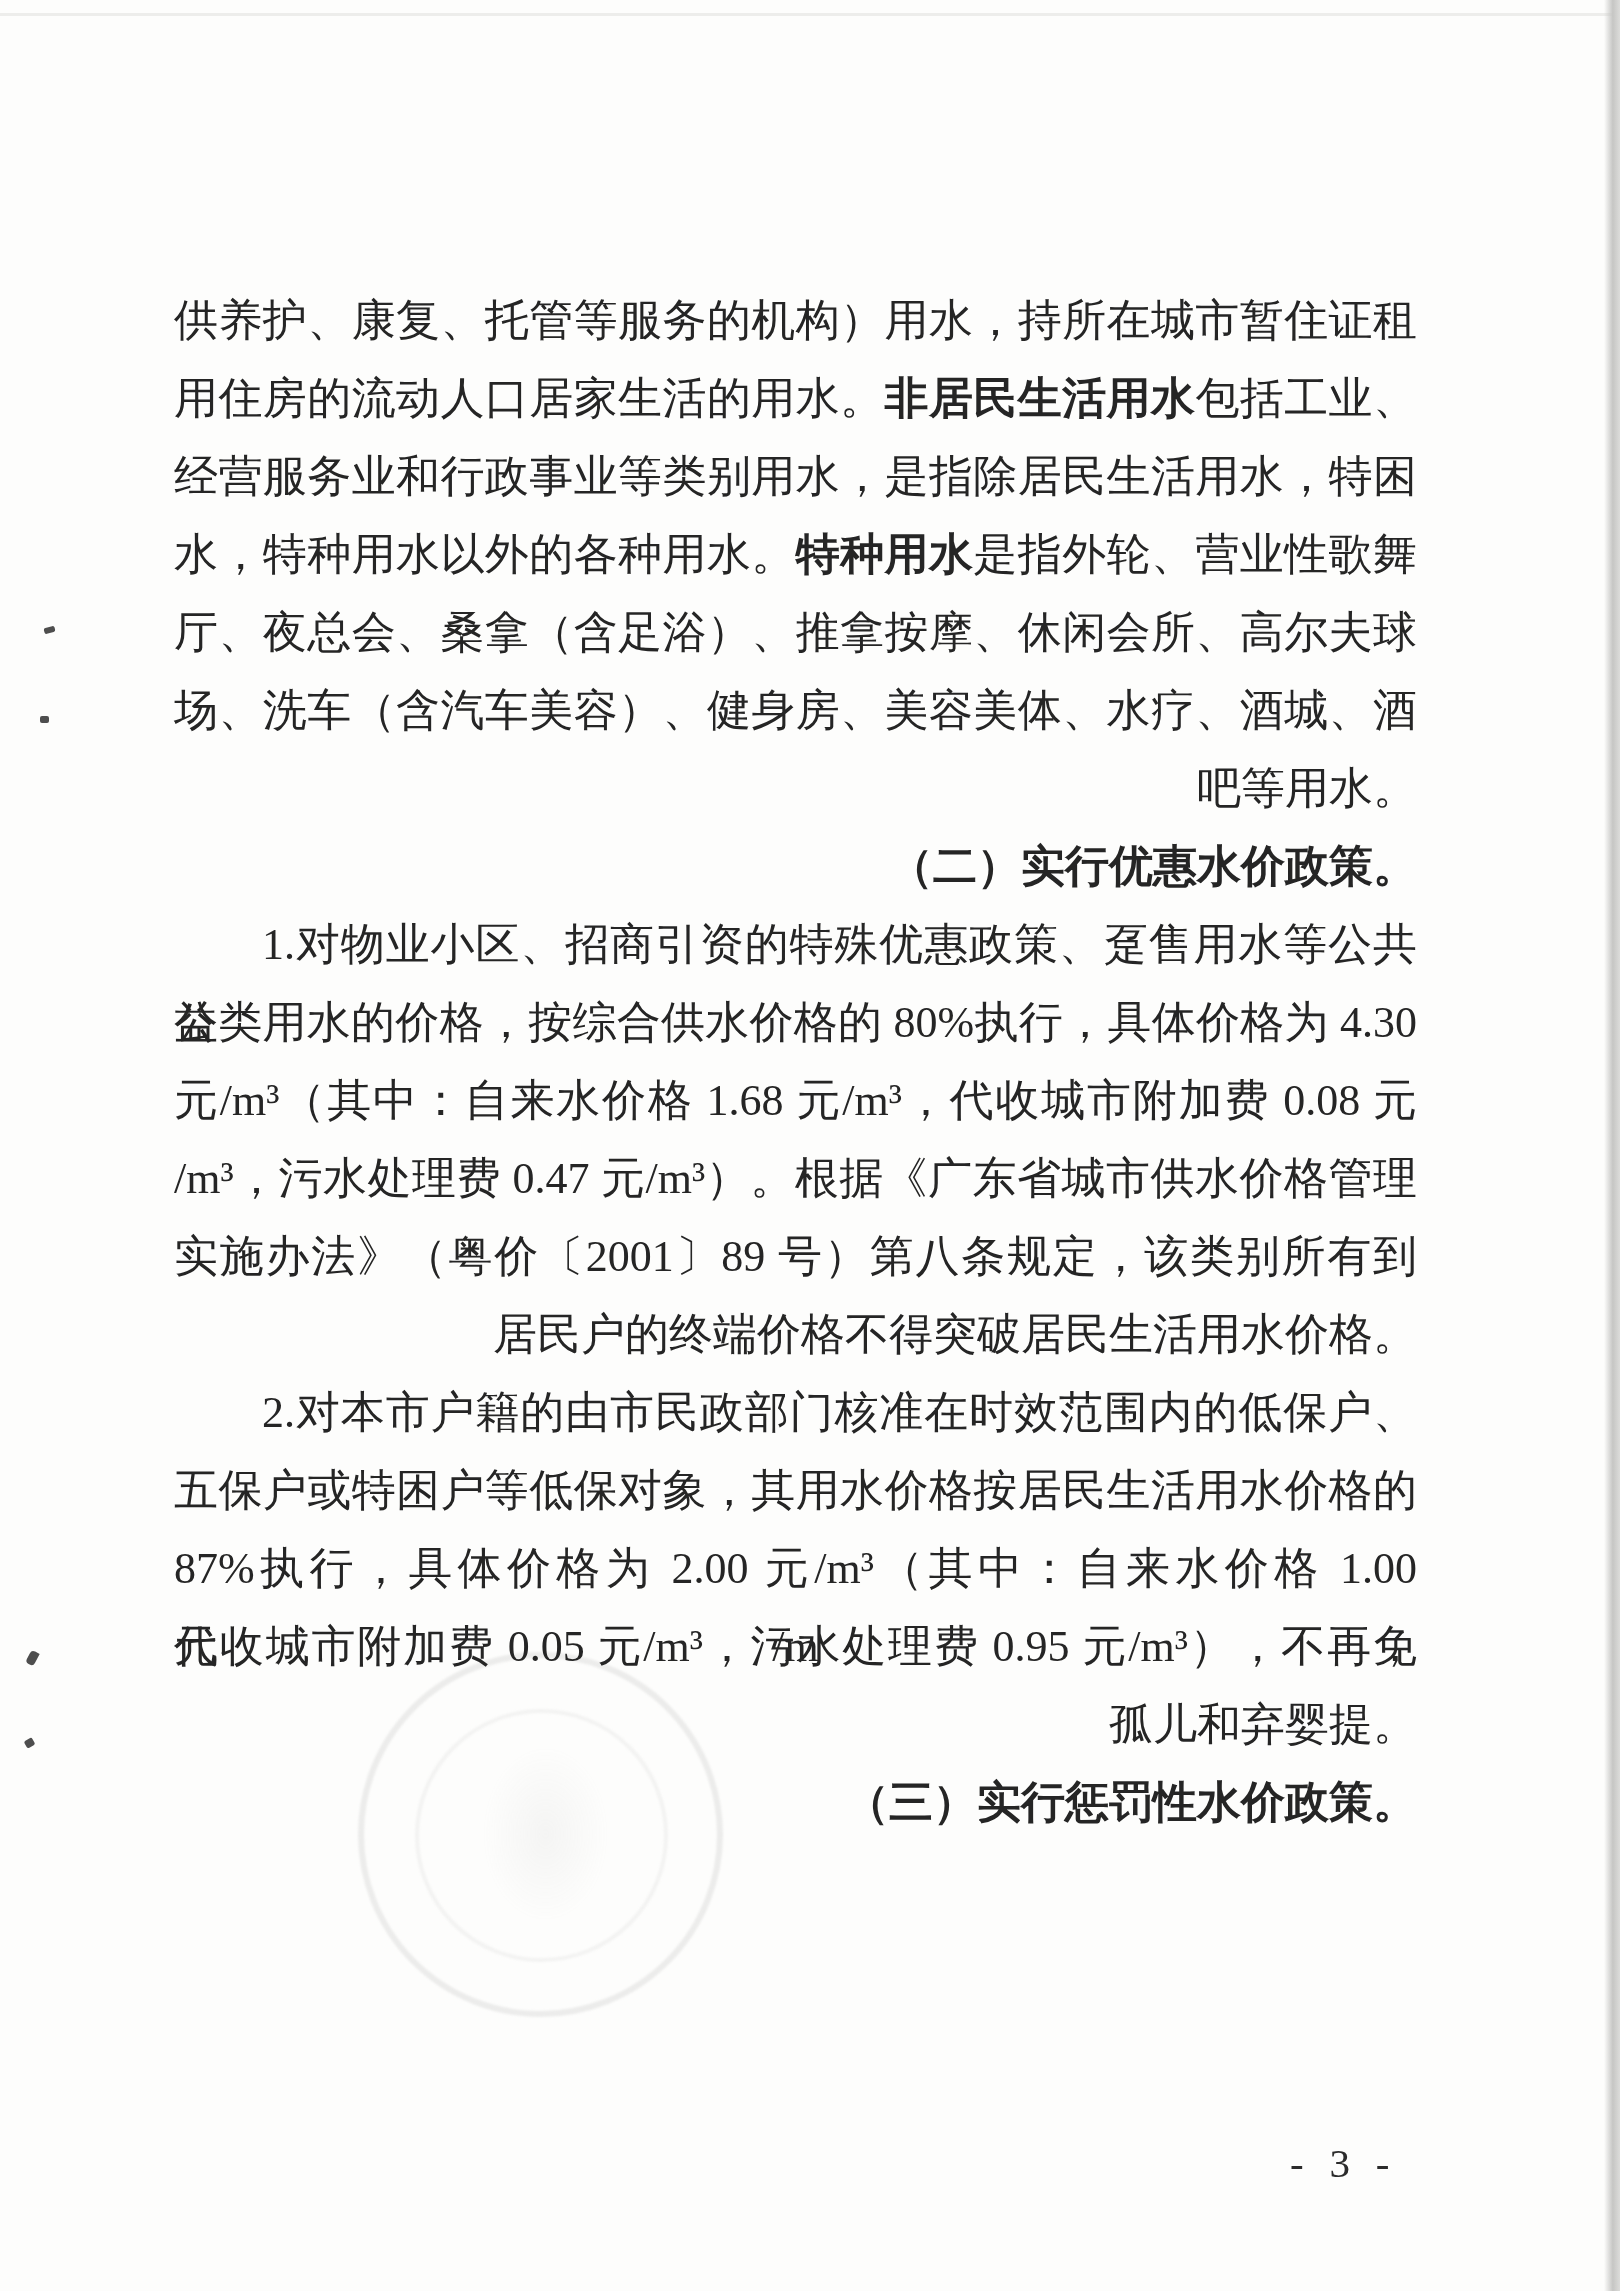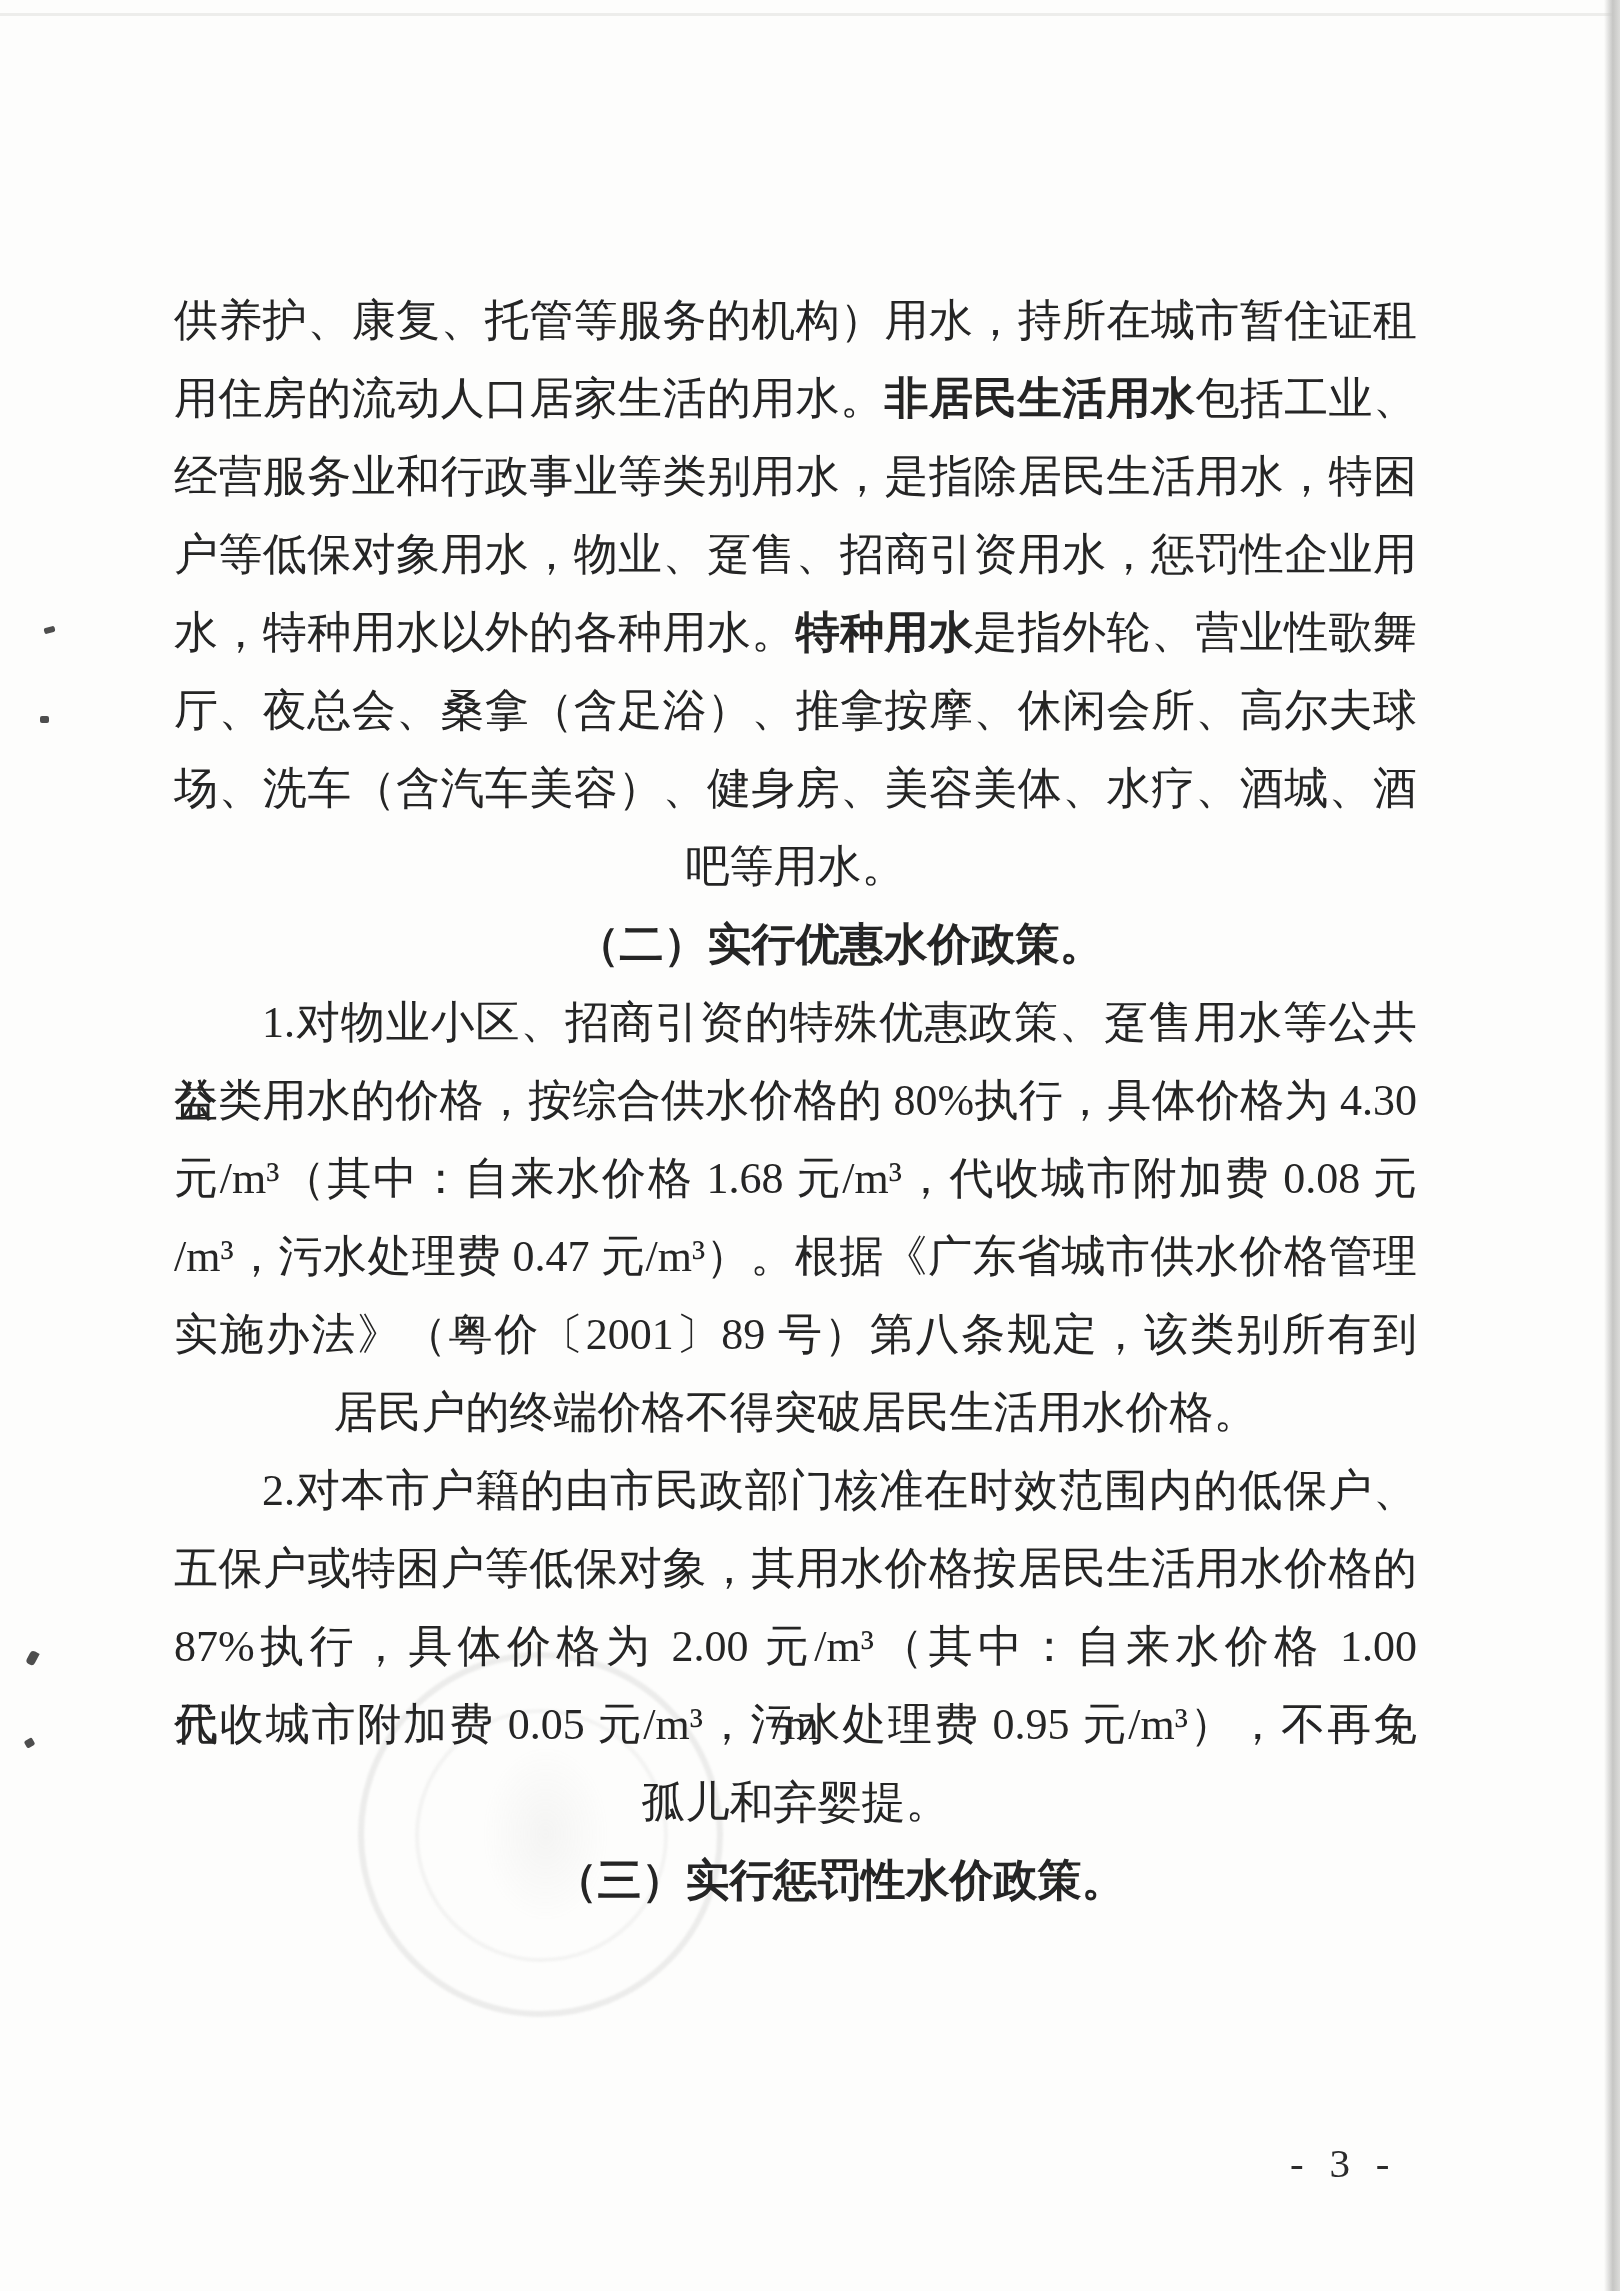--- a/index.html
+++ b/index.html
@@ -35,21 +35,21 @@
     left: 174px;
     top: 282px;
     width: 1243px;
     color: #252525;
   }
   .line {
     height: 78px;
     line-height: 78px;
     font-size: 44px;
     white-space: nowrap;
-    text-align: center;
+    text-align: right;
   }
   .line.fill {
     white-space: normal;
     text-align: justify;
     text-align-last: justify;
   }
   .line.indent { text-indent: 2em; }
   .line .b { font-weight: bold; }
   .page-number {
     position: absolute;
@@ -100,21 +100,20 @@
   <div class="seal">
     <div class="seal-inner"></div>
     <div class="seal-smudge"></div>
   </div>
 
   <div class="text-block">
     <div>
         <div class="line fill"><span>供养护、康复、托管等服务的机构）用水，持所在城市暂住证租</span></div>
         <div class="line fill"><span>用住房的流动人口居家生活的用水。</span><span class="b">非居民生活用水</span><span>包括工业、</span></div>
         <div class="line fill"><span>经营服务业和行政事业等类别用水，是指除居民生活用水，特困</span></div>
-        <div class="line fill"><span>户等低保对象用水，物业、趸售、招商引资用水，惩罚性企业用</span></div>
         <div class="line fill"><span>水，特种用水以外的各种用水。</span><span class="b">特种用水</span><span>是指外轮、营业性歌舞</span></div>
         <div class="line fill"><span>厅、夜总会、桑拿（含足浴）、推拿按摩、休闲会所、高尔夫球</span></div>
         <div class="line fill"><span>场、洗车（含汽车美容）、健身房、美容美体、水疗、酒城、酒</span></div>
         <div class="line"><span>吧等用水。</span></div>
         <div class="line indent"><span class="b">（二）实行优惠水价政策。</span></div>
         <div class="line fill indent"><span>1.对物业小区、招商引资的特殊优惠政策、趸售用水等公共公</span></div>
         <div class="line fill"><span>益类用水的价格，按综合供水价格的 80%执行，具体价格为 4.30</span></div>
         <div class="line fill"><span>元/m³（其中：自来水价格 1.68 元/m³，代收城市附加费 0.08 元</span></div>
         <div class="line fill"><span>/m³，污水处理费 0.47 元/m³）。根据《广东省城市供水价格管理</span></div>
         <div class="line fill"><span>实施办法》（粤价〔2001〕89 号）第八条规定，该类别所有到</span></div>

